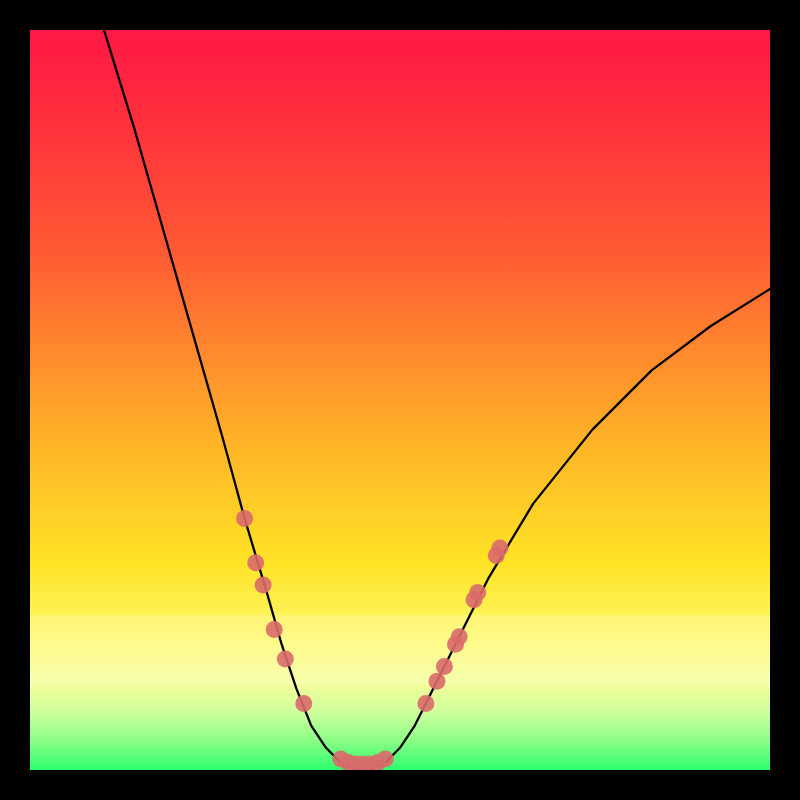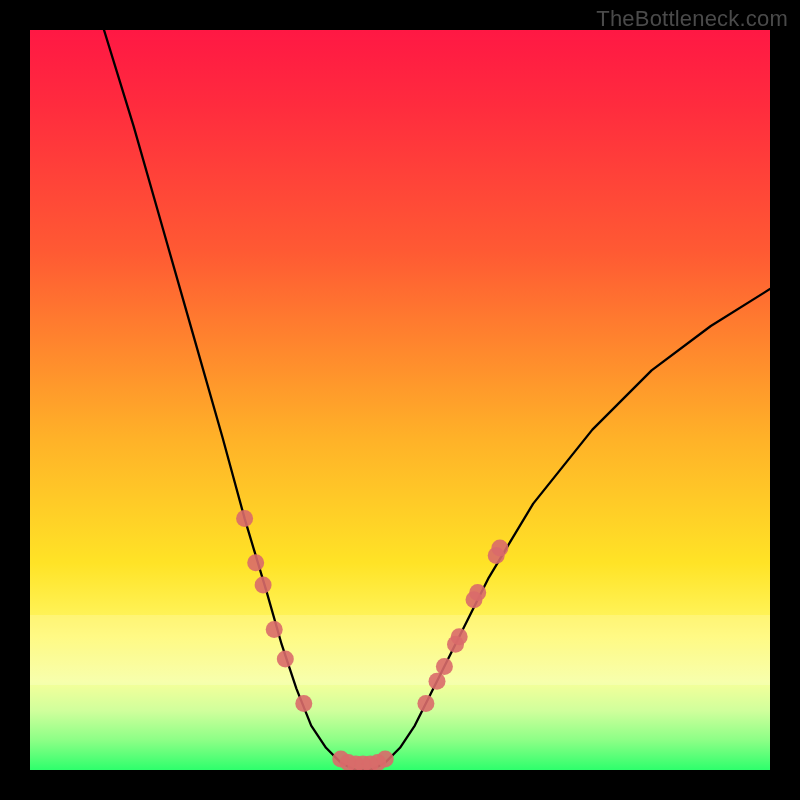--- a/index.html
+++ b/index.html
@@ -94,14 +94,13 @@
         <circle cx="414.4" cy="636.4" r="8.5" fill="#d96a6a" fill-opacity="0.9"></circle>
         <circle cx="425.5" cy="614.2" r="8.5" fill="#d96a6a" fill-opacity="0.9"></circle>
         <circle cx="429.2" cy="606.8" r="8.5" fill="#d96a6a" fill-opacity="0.9"></circle>
         <circle cx="444.0" cy="569.8" r="8.5" fill="#d96a6a" fill-opacity="0.9"></circle>
         <circle cx="447.7" cy="562.4" r="8.5" fill="#d96a6a" fill-opacity="0.9"></circle>
         <circle cx="466.2" cy="525.4" r="8.5" fill="#d96a6a" fill-opacity="0.9"></circle>
         <circle cx="469.9" cy="518.0" r="8.5" fill="#d96a6a" fill-opacity="0.9"></circle>
       </g>
   </svg>
 
-  <div class="watermark">TheBottleneck.com</div>
 </div>
 
 </body></html>

